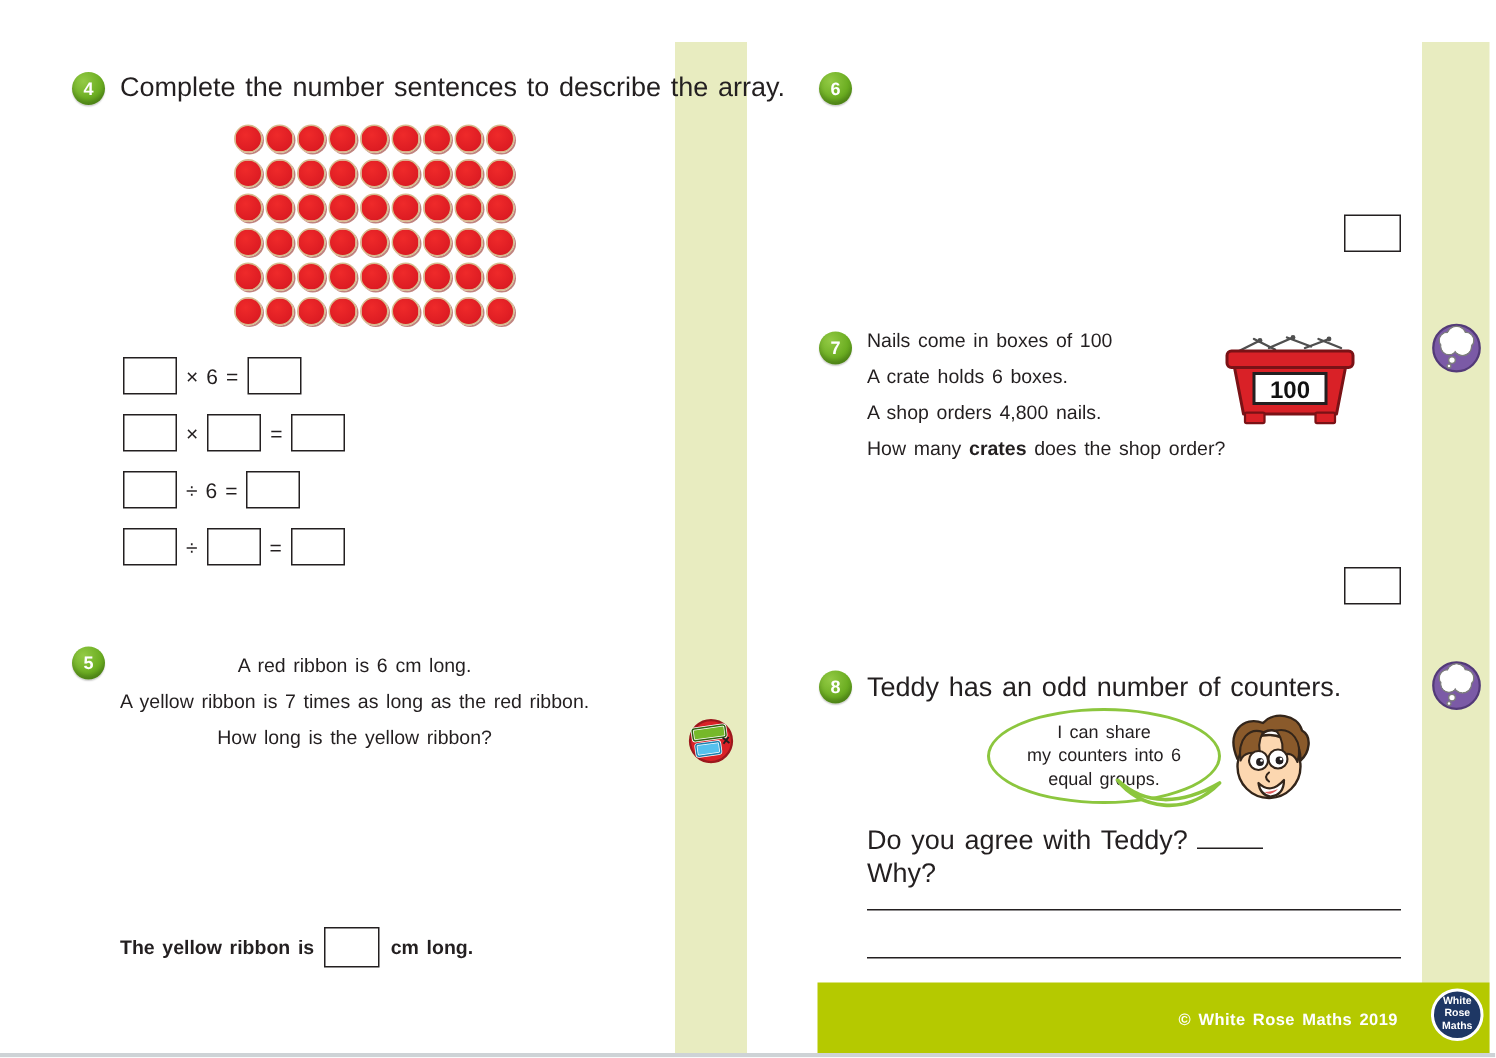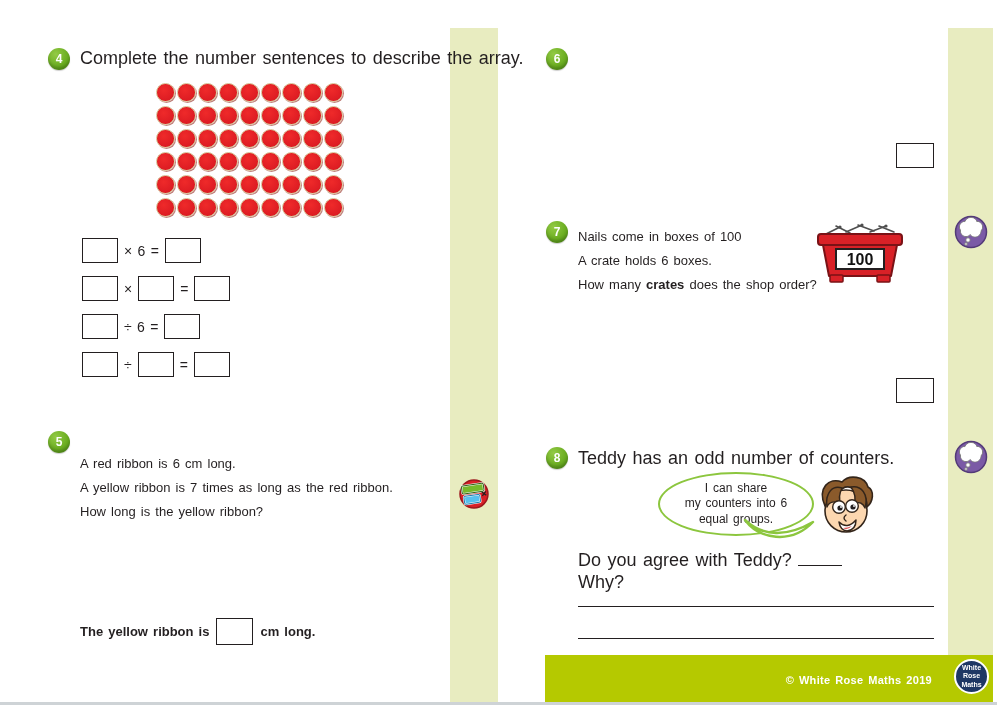--- a/index.html
+++ b/index.html
@@ -138,21 +138,21 @@
     <div class="box"></div>
     <span>÷</span>
     <div class="box"></div>
     <span>=</span>
     <div class="box"></div>
   </div>
 
   <div class="qbadge" style="left:48px;top:431px;">
       <span>5</span>
     </div>
-  <div class="qlines" style="left:80px;top:457px;">
+  <div class="qlines" style="left:80px;top:437px;text-align:center;">
     <div>A red ribbon is 6 cm long.</div>
     <div>A yellow ribbon is 7 times as long as the red ribbon.</div>
     <div>How long is the yellow ribbon?</div>
   </div>
   <div class="inline-row" style="left:80px;top:618px;font-weight:bold;">
     <span>The yellow ribbon is</span>
     <div class="box"></div>
     <span>cm long.</span>
   </div>
 
@@ -168,23 +168,24 @@
   </svg>
 
   <div class="qbadge" style="left:546px;top:48px;">
       <span>6</span>
     </div>
   <div class="ans-abs" style="left:896px;top:143px;"></div>
 
   <div class="qbadge" style="left:546px;top:221px;">
       <span>7</span>
     </div>
-  <div class="qlines" style="left:578px;top:230px;justify-content:space-between;">
+  <div class="qlines" style="left:578px;top:220px;justify-content:space-between;">
     <div>Nails come in boxes of 100</div>
     <div>A crate holds 6 boxes.</div>
+    <div>A shop orders 4,800 nails.</div>
     <div><span>How many </span><span class="bold">crates</span><span> does the shop order?</span></div>
   </div>
 
   <svg class="svg-abs" style="left:816px;top:222px;" width="88" height="64" viewBox="0 0 88 64">
     <g stroke="#4f4f4f" stroke-width="1.6" stroke-linecap="round">
       <line x1="10" y1="12" x2="24" y2="5"></line>
         <line x1="20" y1="4" x2="34" y2="11"></line>
       <line x1="30" y1="10" x2="46" y2="3"></line>
         <line x1="42" y1="3" x2="58" y2="9"></line>
       <line x1="54" y1="10" x2="70" y2="4"></line>

